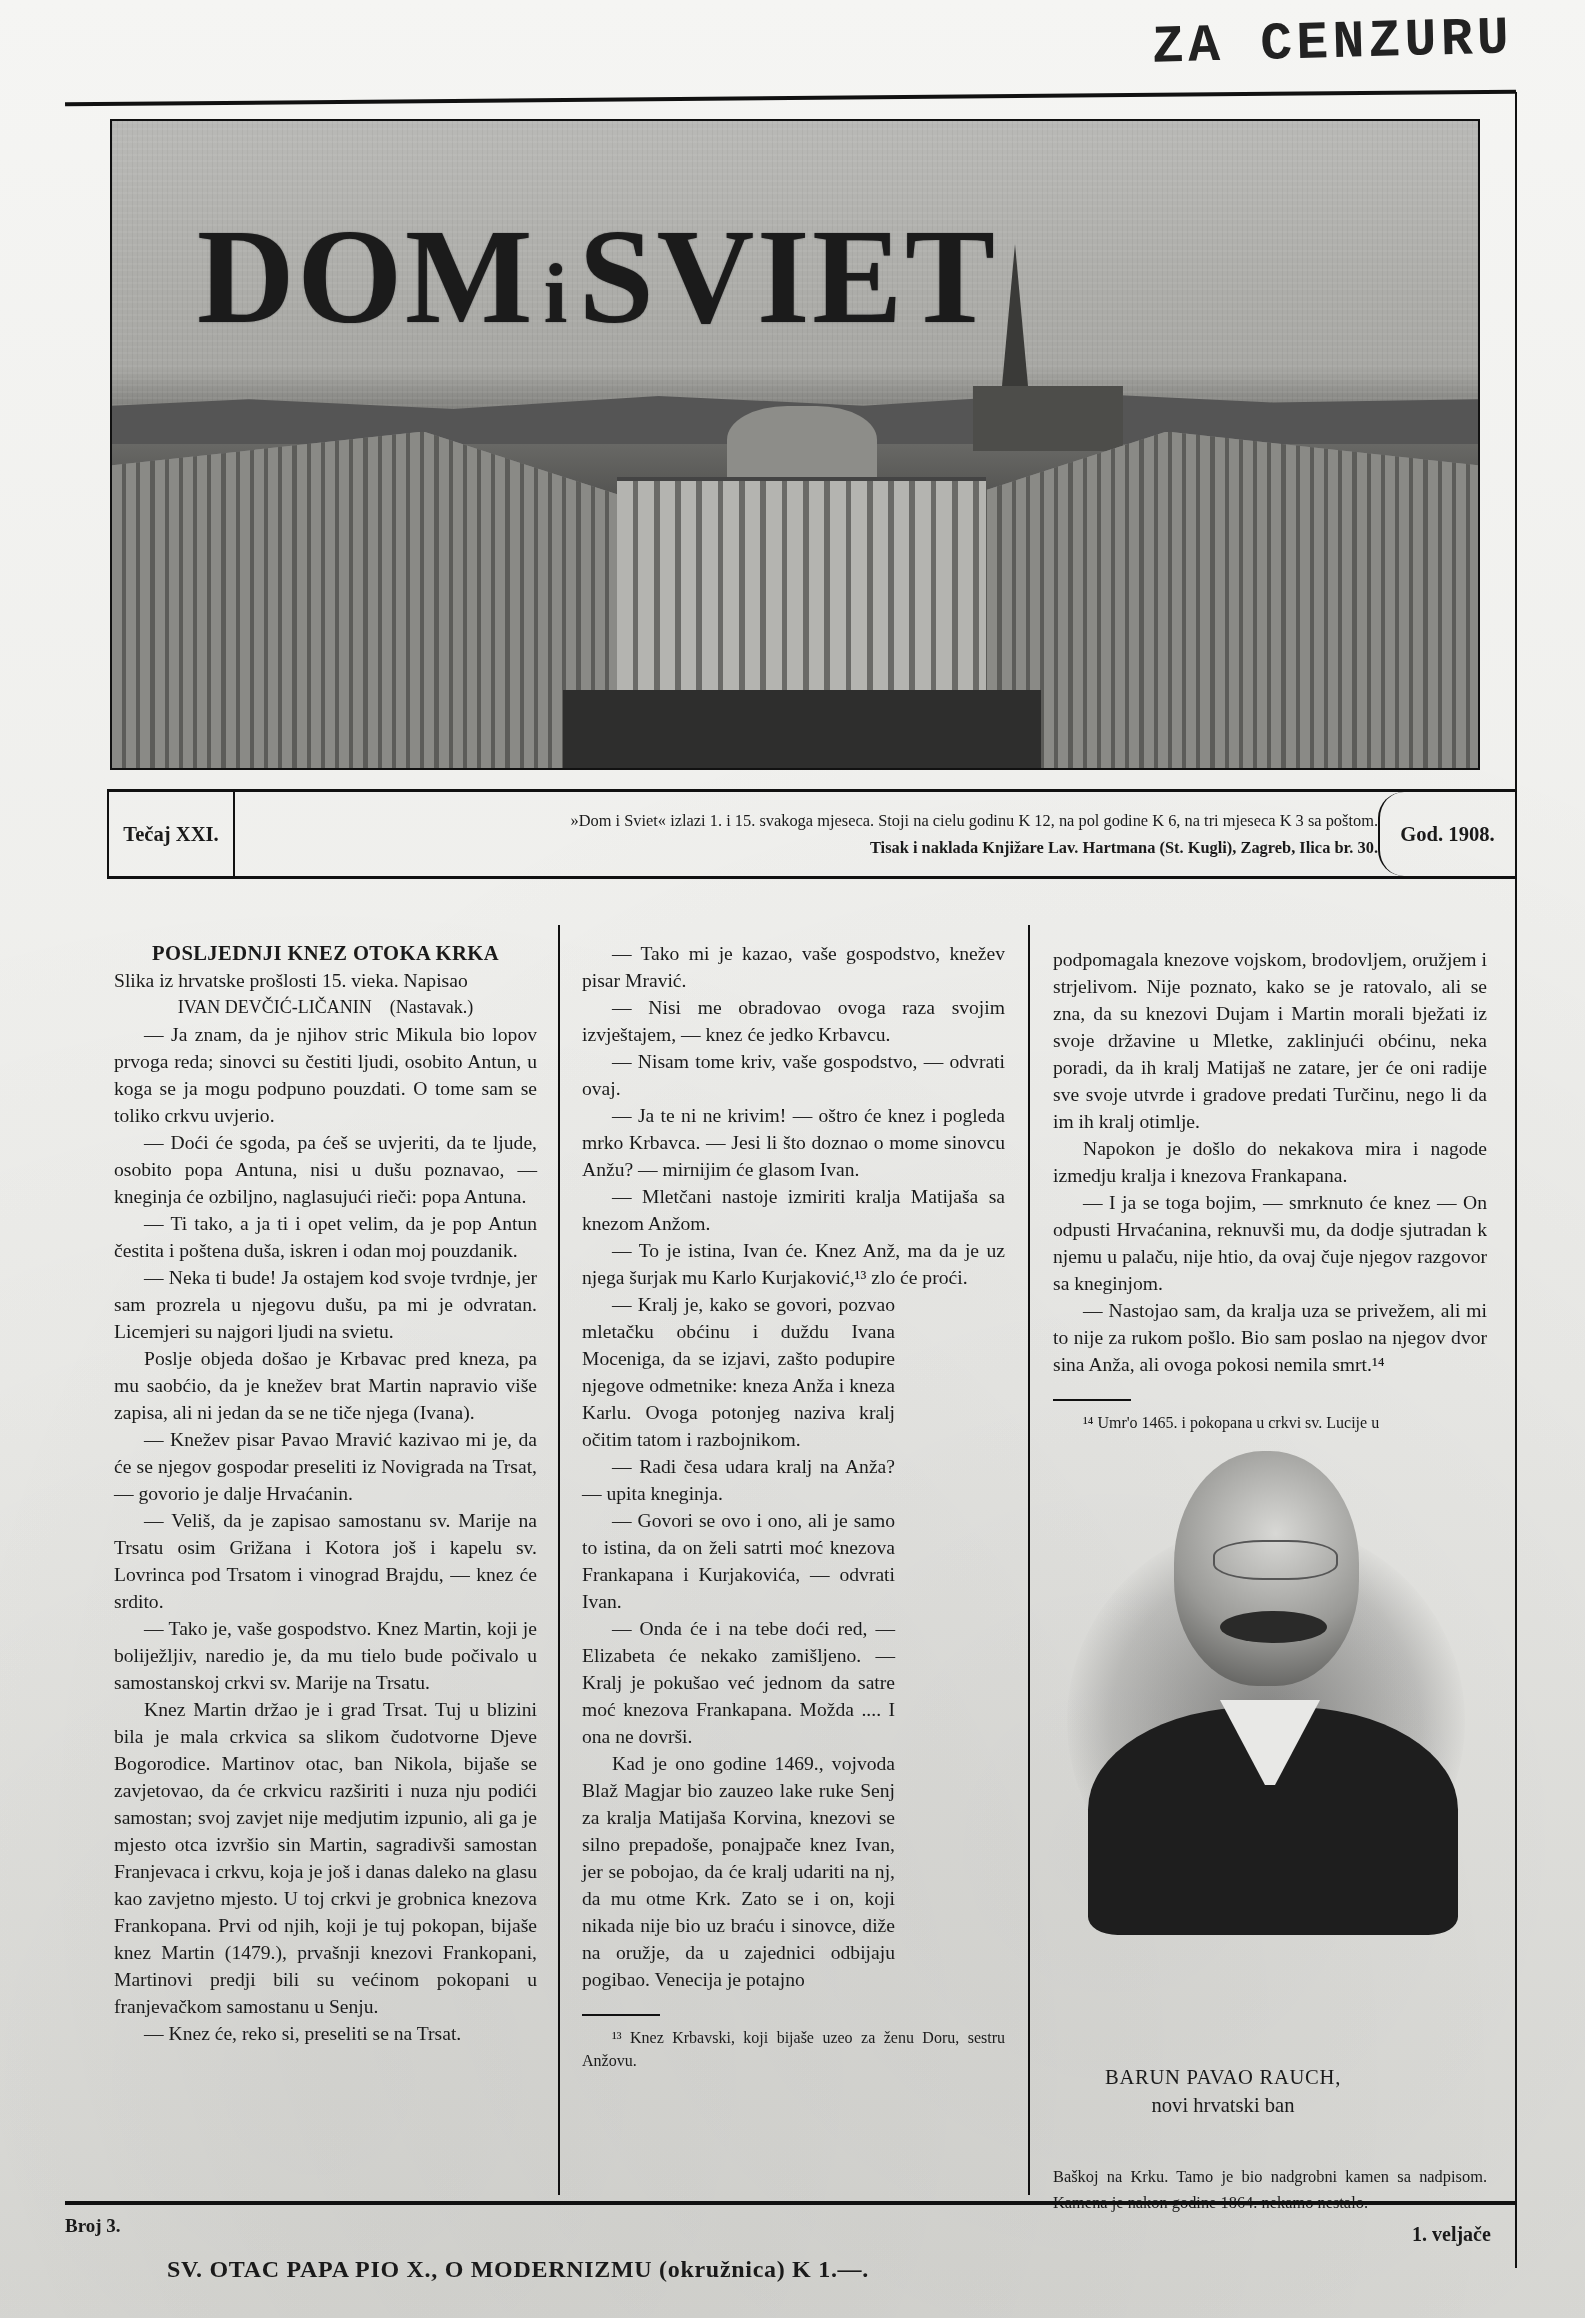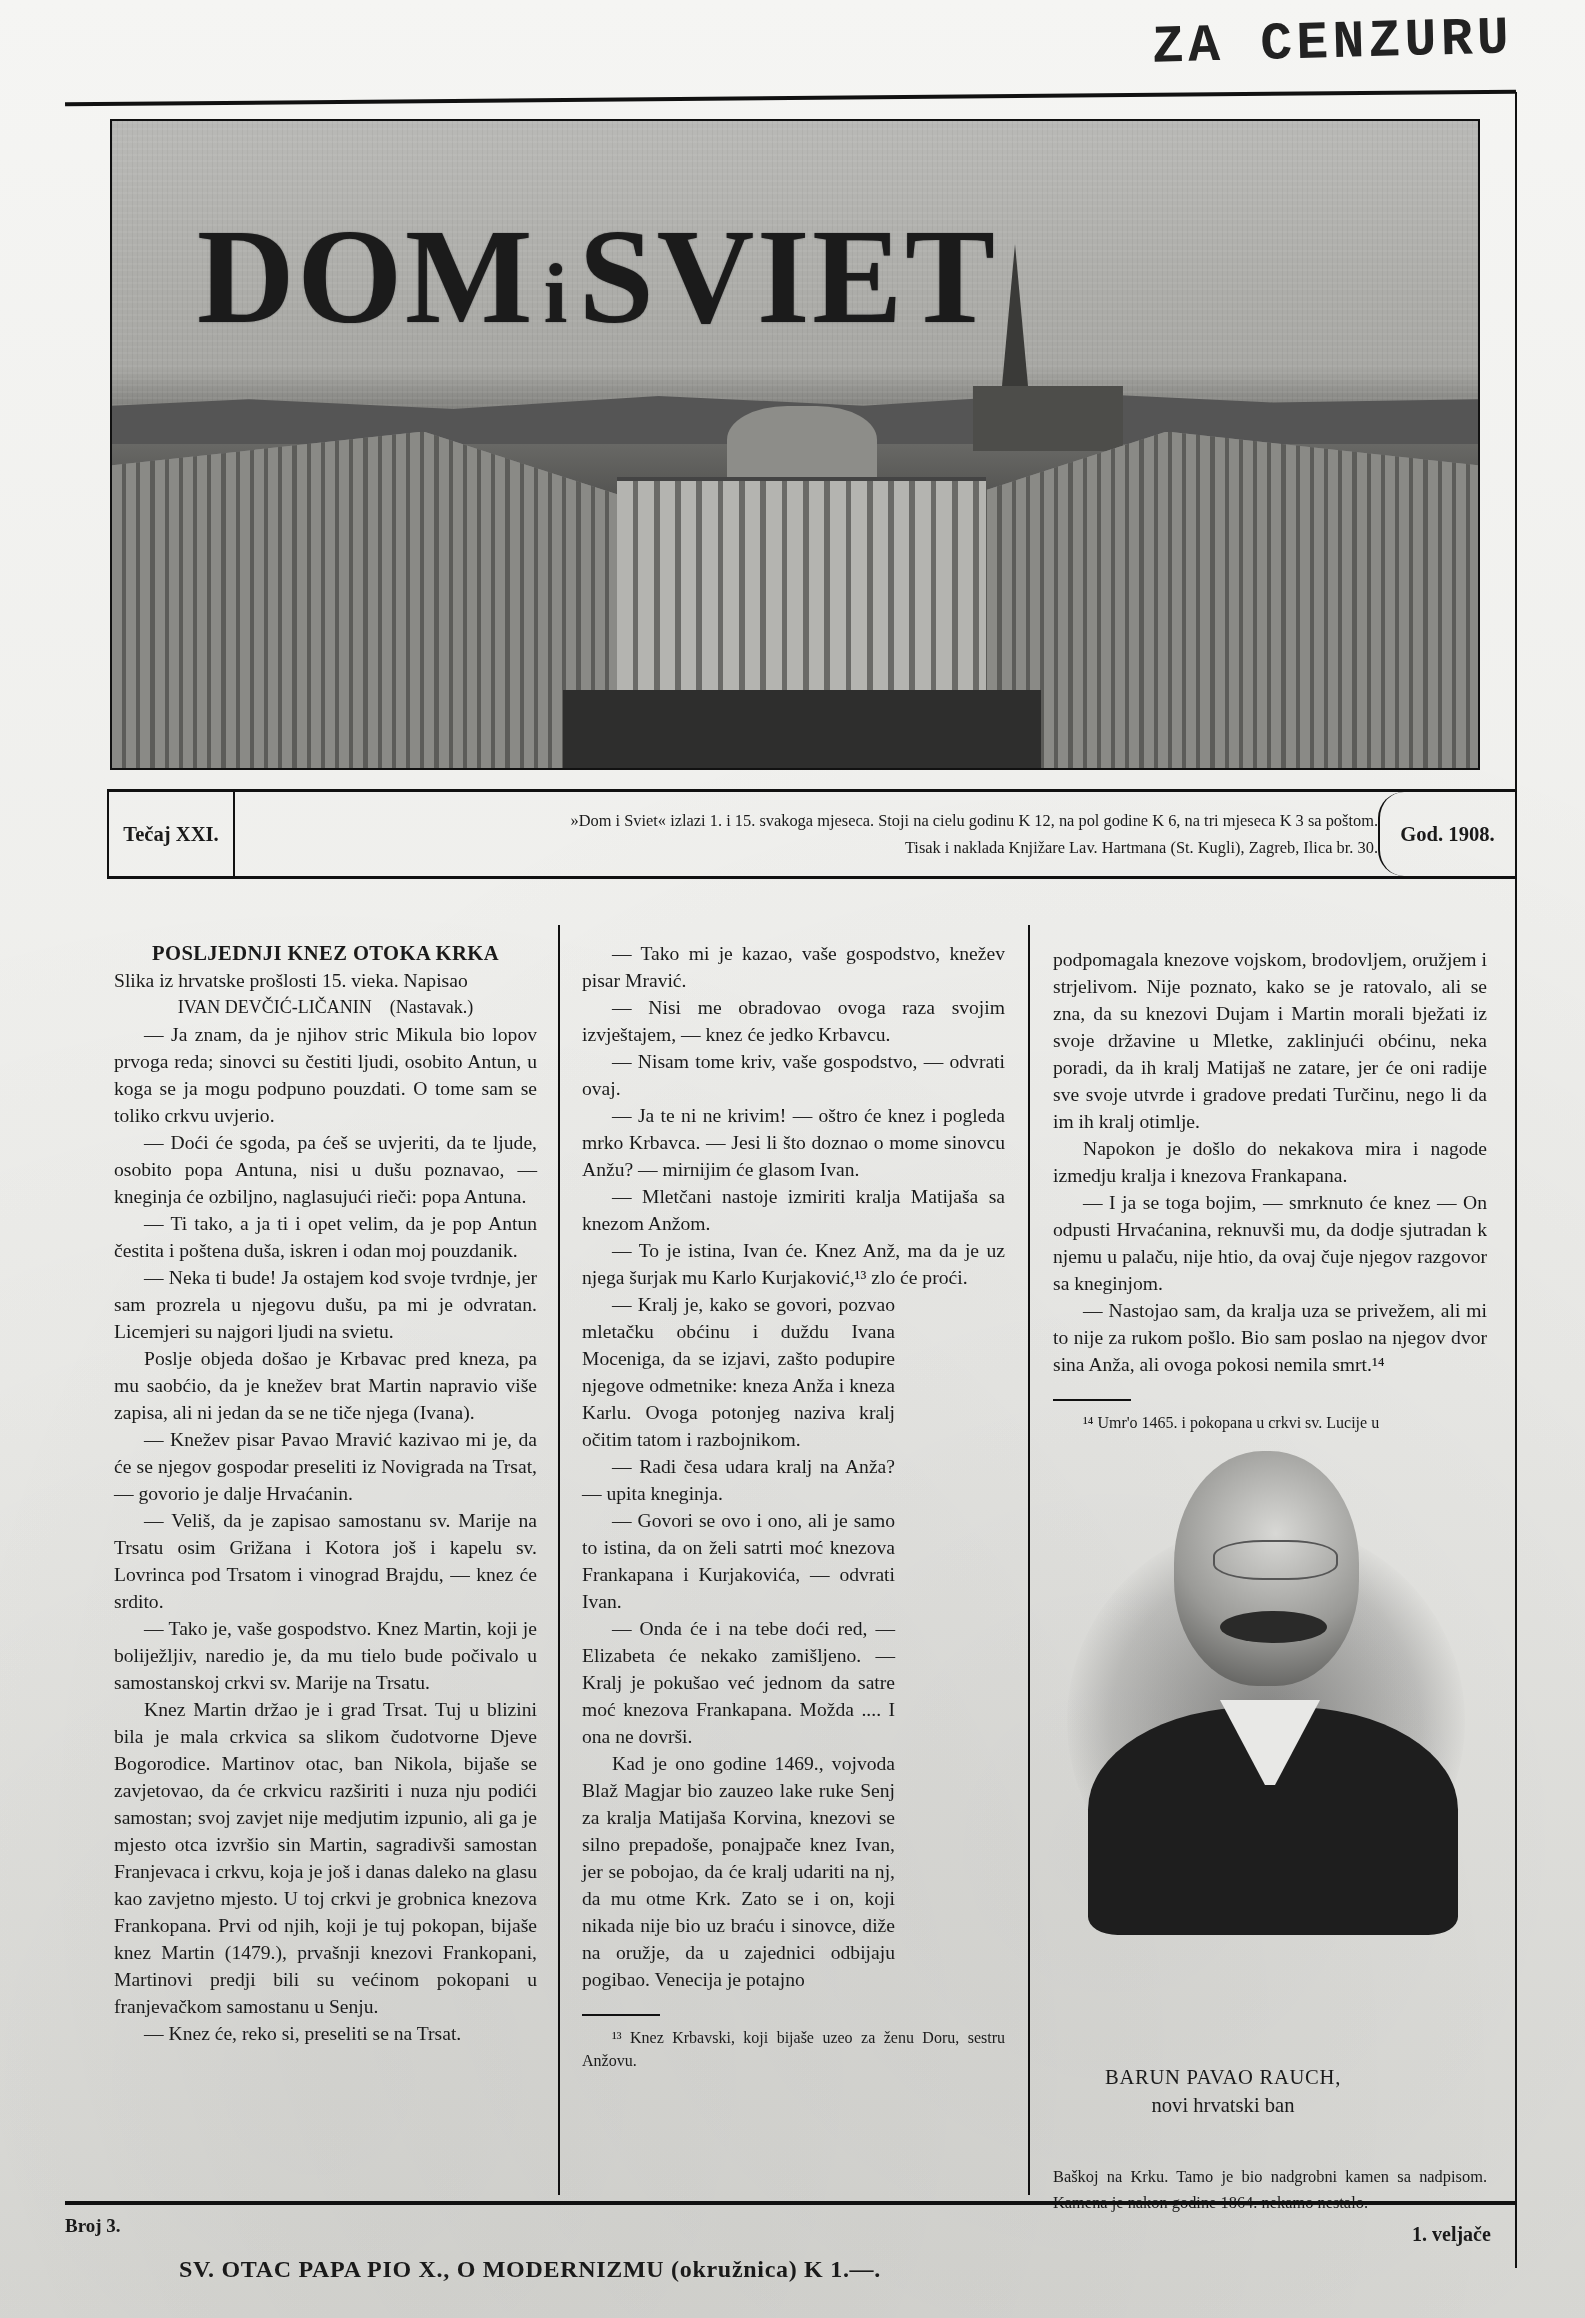--- a/index.html
+++ b/index.html
@@ -53,21 +53,21 @@
     font-family:"Liberation Serif","DejaVu Serif",serif;
     font-size:135px; font-weight:bold; color:#1b1b1b; letter-spacing:2.8px;
     text-shadow:0 0 1.4px #555;
   }
   .masthead .small-i { font-size:85px; margin:0 8.5px; }
   .info-bar { position:absolute; left:107px; top:789px; width:1408px; height:84px;
     border-top:3.6px solid #111; border-bottom:3.6px solid #111; display:flex; align-items:center; }
   .info-left { width:124px; height:100%; border-left:2.1px solid #111; border-right:2.1px solid #111;
     display:flex; align-items:center; justify-content:center; font-size:20.6px; font-weight:bold; }
   .info-mid { flex:1; text-align:right; font-size:16.4px; line-height:27px; }
-  .info-mid .l2 { font-weight:normal;margin-left:13px; }
+  .info-mid .l2 { font-weight:bold;margin-left:13px; }
   .info-right { width:135px; height:100%; border-left:2.1px solid #111;
     display:flex; align-items:center; justify-content:center; font-size:20.6px; font-weight:bold;border-radius:26px; }
   .col { position:absolute; top:940px; font-size:19.6px; line-height:27px; text-align:justify; }
   .col p { margin:0; text-indent:30px; }
   .col p.noindent { text-indent:0; }
   .col1 { left:114px; width:423px; }
   .col2 { left:582px; width:423px; }
   .col3 { left:1053px; width:434px;margin-top:6px; }
   .col-rule { position:absolute; width:2.1px; background:#111; }
   .title { font-weight:bold; font-size:20.6px; text-align:center; margin:0 0 7.1px 0; text-indent:0 !important; letter-spacing:0.4px; }
@@ -85,21 +85,21 @@
   .portrait .head { position:absolute; left:107px; top:14.2px; width:185px; height:235px;
     background:radial-gradient(circle at 55% 35%,#d8d8d5 0%,#9a9a97 55%,#4c4c4a 100%); border-radius:48% 48% 45% 45%; }
   .portrait .moustache { position:absolute; left:153px; top:174px; width:107px; height:32px; background:#2a2a29; border-radius:50%; }
   .portrait .glasses { position:absolute; left:146px; top:103px; width:121px; height:36px;
     border:2.1px solid #555; border-radius:40%; }
   .caption { position:absolute; left:1070px; top:2063px; width:306px; text-align:center; font-size:20.6px; line-height:28.4px; }
   .caption .name { letter-spacing:0.7px; }
   .cont-fn { position:absolute; left:1053px; top:2148px; width:434px; font-size:16.4px; line-height:25.6px; text-align:justify; text-indent:0; }
   .bottom-rule { position:absolute; left:65px; top:2201px; width:1451px; height:3.6px; background:#111; }
   .issue { position:absolute; left:65px; top:2215px; font-size:19px; font-weight:bold; }
-  .footer-ad { position:absolute; left:179px; top:2256px; font-size:24px; font-weight:bold; letter-spacing:0.7px; }
+  .footer-ad { position:absolute; left:167px; top:2256px; font-size:24px; font-weight:bold; letter-spacing:0.7px; }
   .date { position:absolute; left:1412px; top:2223px; font-size:20px; font-weight:bold; }
 </style>
 </head>
 <body>
 
 <div class="paper-noise"></div>
 
 <div class="stamp">ZA CENZURU</div>
 
 <div class="frame-top"></div>

